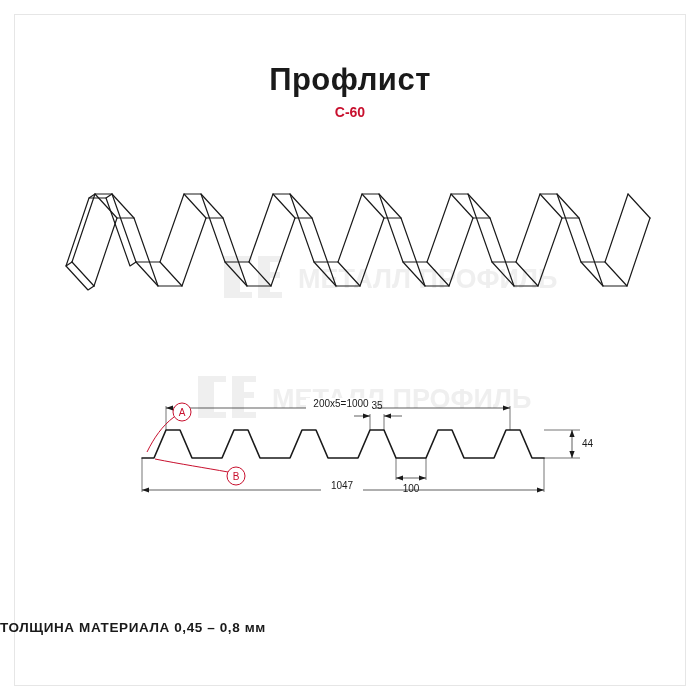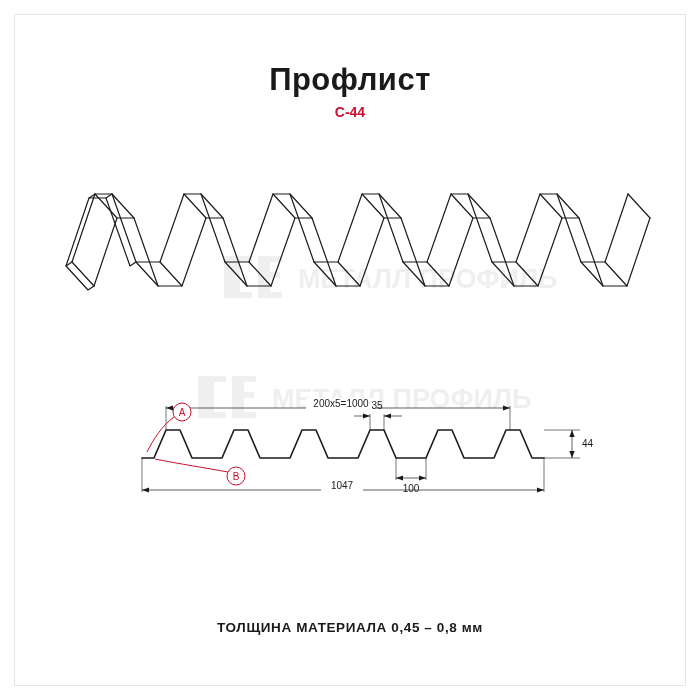--- a/index.html
+++ b/index.html
@@ -49,21 +49,21 @@
     text-align: center;
     font-size: 14px;
     font-weight: bold;
     color: #c8102e;
   }
   .footer-note {
     position: absolute;
     top: 620px;
     left: 0;
     width: 700px;
-    text-align: center;
+    text-align: left;
     font-size: 13.5px;
     font-weight: bold;
     letter-spacing: 0.6px;
     color: #1a1a1a;
   }
   .iso-wrap {
     position: absolute;
     left: 50px;
     top: 170px;
     width: 600px;
@@ -97,21 +97,21 @@
   }
 </style>
 </head>
 <body>
 
 <div class="page">
 
   <div class="border-frame"></div>
 
   <div class="title">Профлист</div>
-  <div class="subtitle">С-44</div>
+  <div class="subtitle">С-60</div>
 
   <div class="wm wm1">
     <svg width="290" height="60" viewBox="0 0 290 60">
       <g fill="#efefef">
         <path d="M2 8 L30 8 L30 14 L18 14 L18 44 L30 44 L30 50 L2 50 Z"></path>
         <path d="M36 8 L60 8 L60 14 L48 14 L48 24 L58 24 L58 30 L48 30 L48 44 L60 44 L60 50 L36 50 Z"></path>
       </g>
       <text x="76" y="40" font-family="Liberation Sans, sans-serif" font-size="27" font-weight="bold" fill="#efefef">МЕТАЛЛ ПРОФИЛЬ</text>
     </svg>
   </div>

